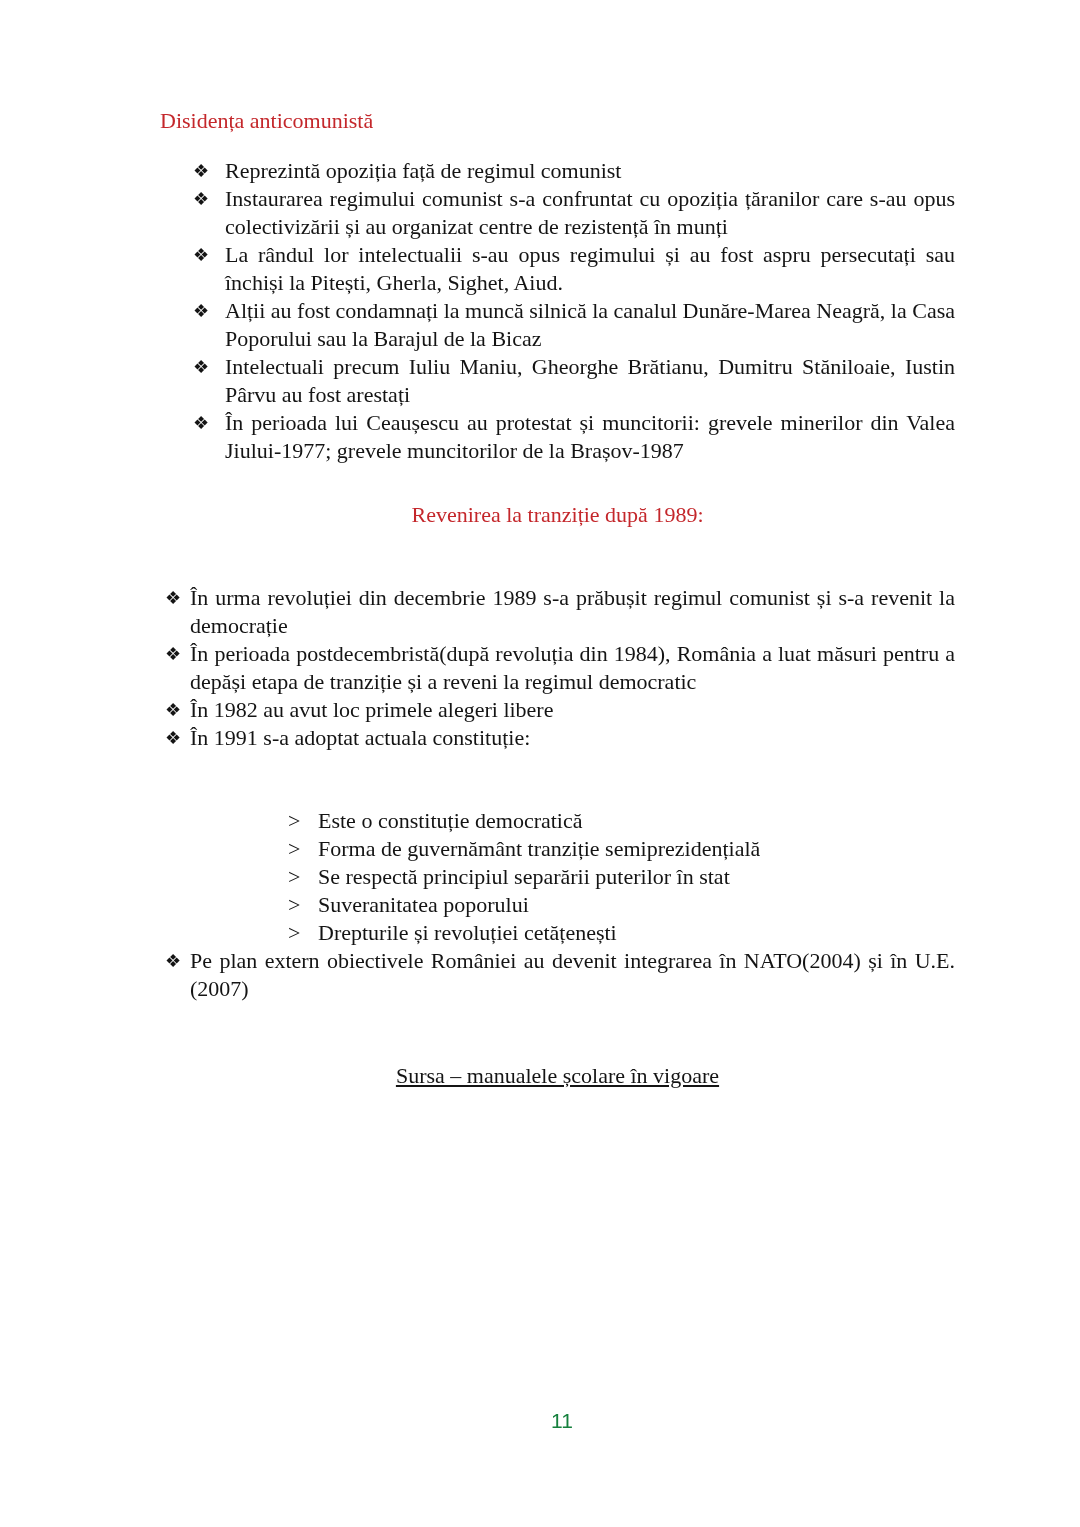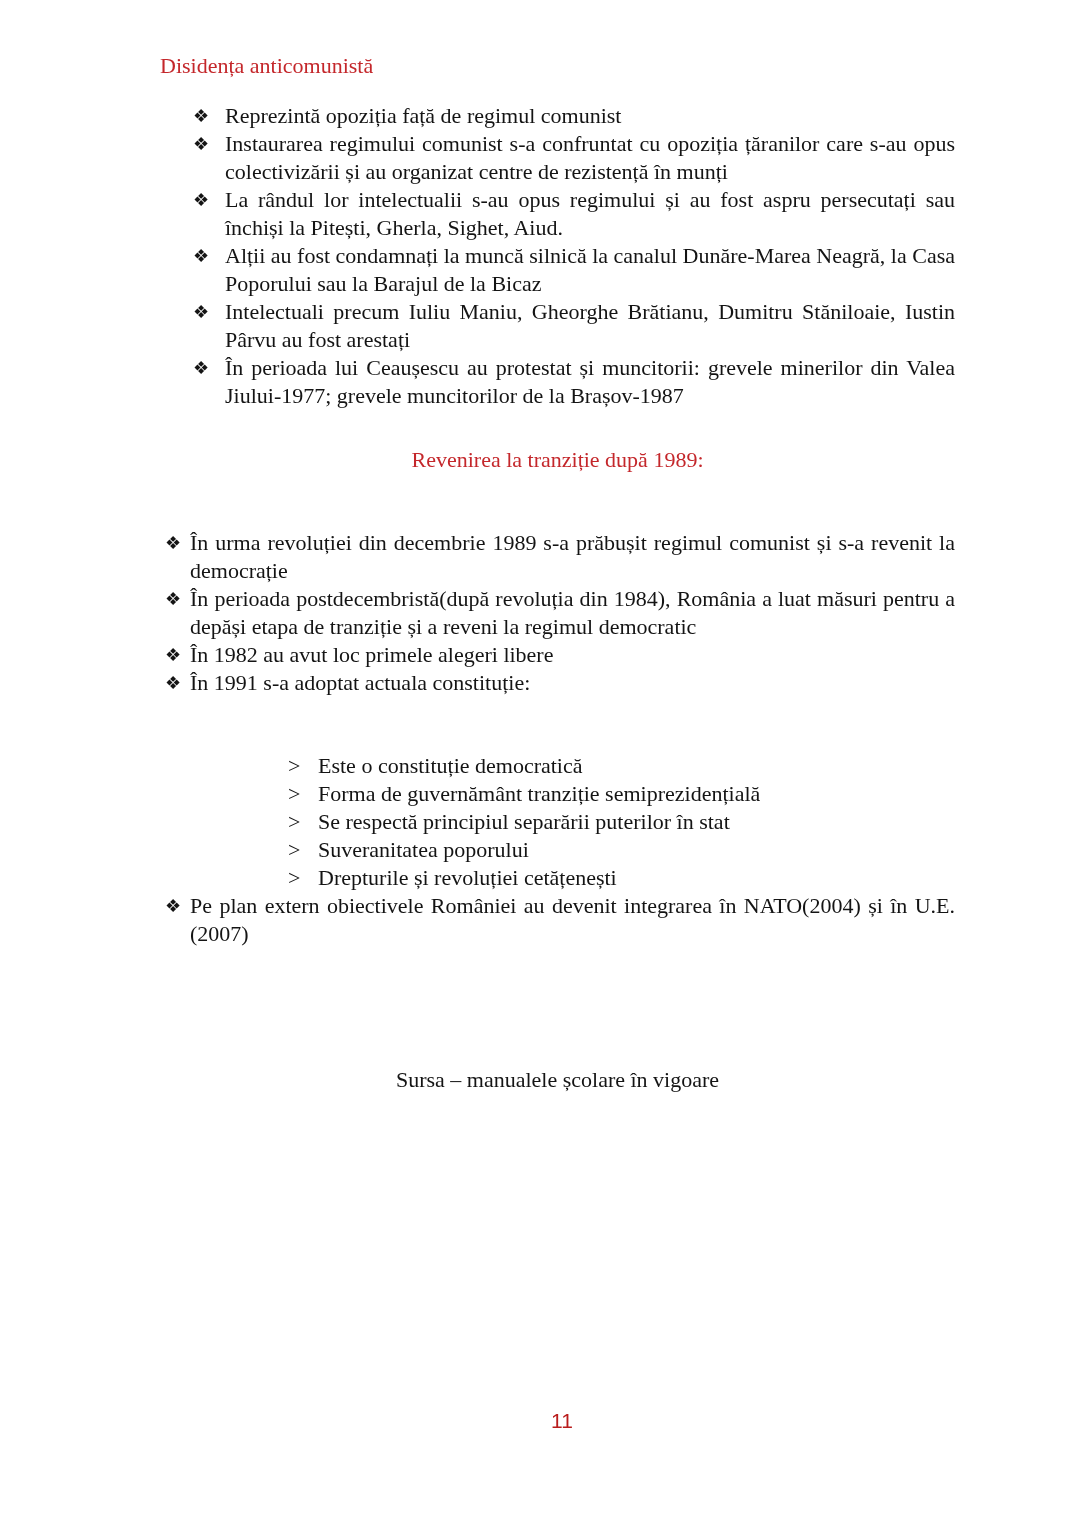--- a/index.html
+++ b/index.html
@@ -11,21 +11,21 @@
     background: #ffffff;
     font-family: "Liberation Serif", serif;
     font-size: 22px;
     line-height: 28px;
     color: #141414;
     overflow: hidden;
   }
   .content {
     position: absolute;
     inset: 0;
-    padding: 52px 125px 0 160px;
+    padding: 107px 125px 0 160px;
     box-sizing: border-box;
   }
   .heading-red {
     margin: 0;
     font-size: 22px;
     font-weight: normal;
     color: #C4272B;
   }
   .heading-red.centered {
     text-align: center;
@@ -51,33 +51,34 @@
   }
   .list-1 { margin-top: 22px; }
   .list-1 > li { padding-left: 65px; }
   .list-1 > li > .marker { left: 33px; }
   .list-2 { margin-top: 55px; }
   .list-2 > li { padding-left: 30px; }
   .list-2 > li > .marker { left: 5px; }
   .sub-list > li { padding-left: 158px; text-align: left; }
   .sub-list > li > .sub-marker { left: 128px; }
   .source-line {
-    margin-top: 118px;
+    margin-top: 59px;
     text-align: center;
+    text-decoration: underline;
   }
   .page-number {
     position: absolute;
     top: 1408px;
     left: 0;
     right: 0;
     text-align: center;
     font-family: "Liberation Sans", sans-serif;
     font-size: 21px;
     line-height: 26px;
-    color: #b91c1c;
+    color: #15803d;
     margin-left: 44px;
   }
 </style>
 </head>
 <body>
 
 <div class="page">
   <div class="content">
 
     <h2 class="heading-red">Disidența anticomunistă</h2>

